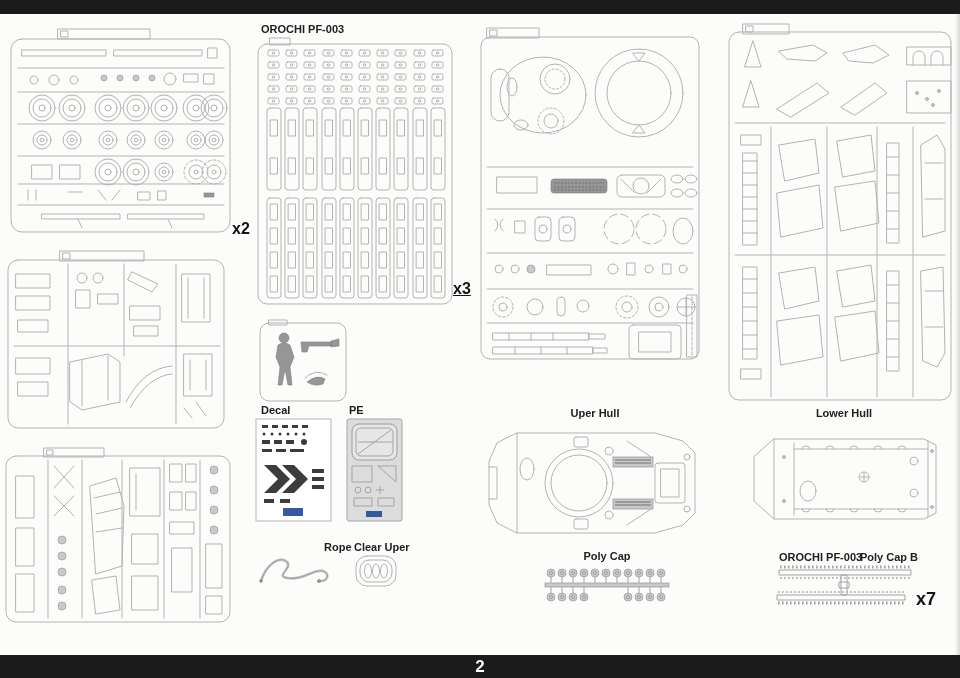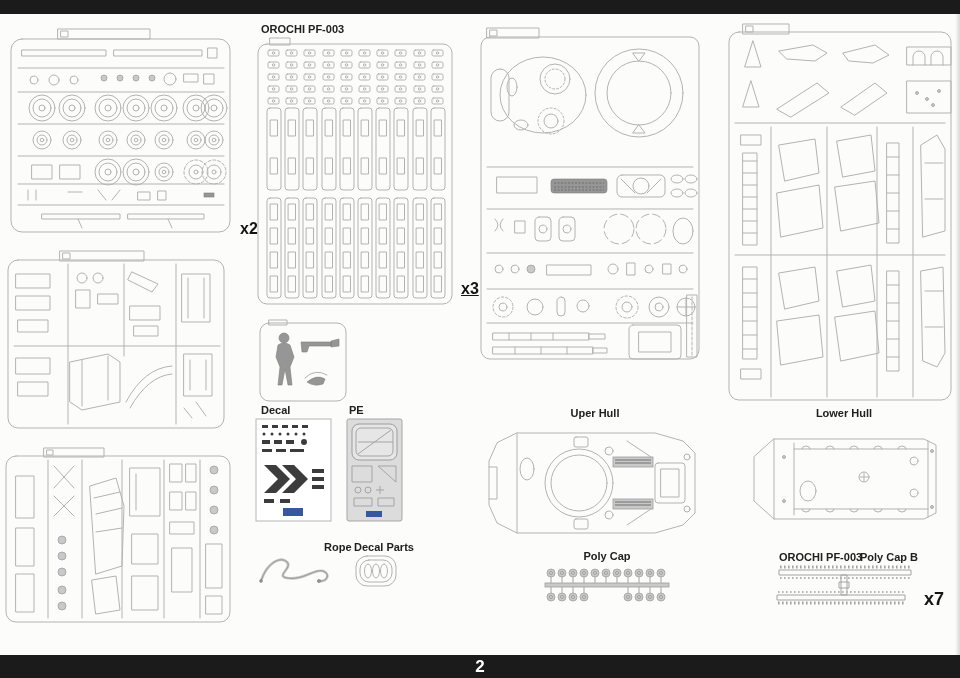--- a/index.html
+++ b/index.html
@@ -6,21 +6,21 @@
   #page{position:relative;width:960px;height:678px;background:#fcfcfb;overflow:hidden;
         font-family:"Liberation Sans",sans-serif;}
   .bar{position:absolute;left:0;width:960px;background:#1b1b1b;}
   #topbar{top:0;height:14px;}
   #botbar{top:655px;height:23px;color:#fff;font:bold 17px "Liberation Sans",sans-serif;
           display:flex;align-items:center;justify-content:center;}
   .art{position:absolute;}
   .art svg{display:block;width:100%;height:100%;overflow:visible;}
   .lbl{position:absolute;font:bold 11px "Liberation Sans",sans-serif;color:#202020;white-space:nowrap;}
   .lblc{position:absolute;font:bold 11px "Liberation Sans",sans-serif;color:#202020;text-align:center;}
-  .mult{position:absolute;font:bold 16px "Liberation Sans",sans-serif;color:#141414;margin-left:8px;}
+  .mult{position:absolute;font:bold 16px "Liberation Sans",sans-serif;color:#141414;}
   #x7{font-size:18px;}
   #parts-banner{position:absolute;left:262px;top:613px;width:128px;height:27px;background:#121212;
         color:#fff;font:bold 18px "Liberation Sans",sans-serif;letter-spacing:1px;
         display:flex;align-items:center;justify-content:center;}
   #scan-edge{position:absolute;right:0;top:14px;height:641px;width:5px;
         background:linear-gradient(to right,rgba(0,0,0,0),rgba(0,0,0,0.14));}
   
   .s{fill:none;stroke:#b3b3b3;stroke-width:1;stroke-linejoin:round;stroke-linecap:round;}
   .sd{fill:none;stroke:#a4a4a4;stroke-width:1;stroke-linejoin:round;}
   .gf{fill:#c9c9c9;stroke:#9f9f9f;stroke-width:.8;}
@@ -321,21 +321,21 @@
 
   <div class="lbl" style="left:288px;top:541px;margin-left:36px;">Rope</div>
   <div class="art" style="left:257px;top:554px;width:78px;height:34px;">
     <svg viewBox="0 0 78 34">
       <path d="M4 27C10 8 24 2 30 8s-12 14 0 16c16 3 28-10 36-7 8 3 4 11-4 10" fill="none" stroke="#c3c3c3" stroke-width="2.6" stroke-linecap="round"></path>
       <path d="M4 27C10 8 24 2 30 8s-12 14 0 16c16 3 28-10 36-7 8 3 4 11-4 10" fill="none" stroke="#979797" stroke-width=".9" stroke-linecap="round"></path>
       <circle class="df" cx="62" cy="27" r="1.6"></circle>
         <circle class="df" cx="4" cy="27" r="1.4"></circle>
     </svg>
   </div>
-  <div class="lbl" style="left:354px;top:541px;">Decal Parts</div>
+  <div class="lbl" style="left:354px;top:541px;">Clear Uper</div>
   <div class="art" style="left:355px;top:555px;width:42px;height:32px;">
     <svg viewBox="0 0 42 32">
       <rect class="s" x="1" y="1" width="40" height="30" rx="11"></rect>
       <rect class="s" x="5" y="5" width="32" height="22" rx="9"></rect>
       <ellipse class="s" cx="13" cy="16" rx="3.5" ry="7"></ellipse>
         <ellipse class="s" cx="21" cy="16" rx="3.5" ry="7"></ellipse>
         <ellipse class="s" cx="29" cy="16" rx="3.5" ry="7"></ellipse>
     </svg>
   </div>
 

